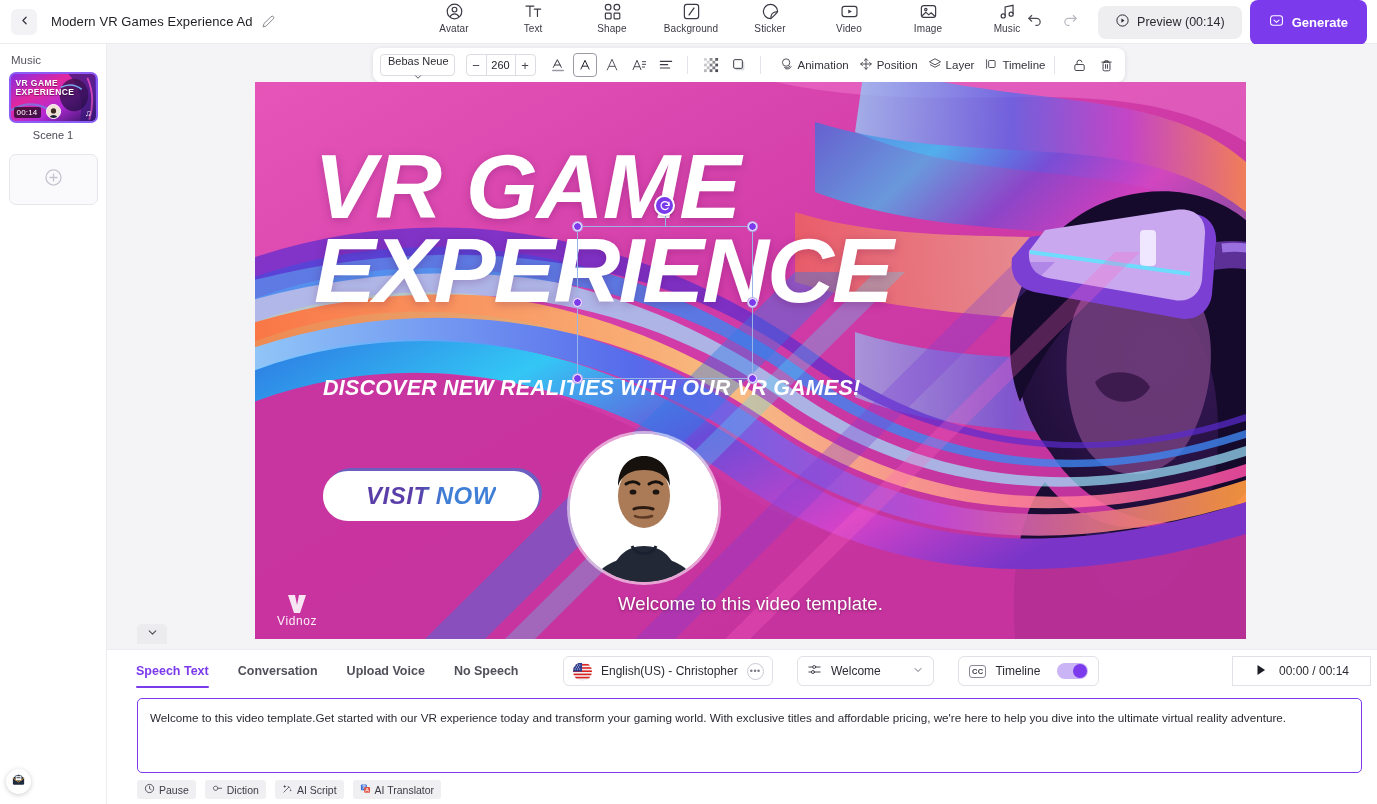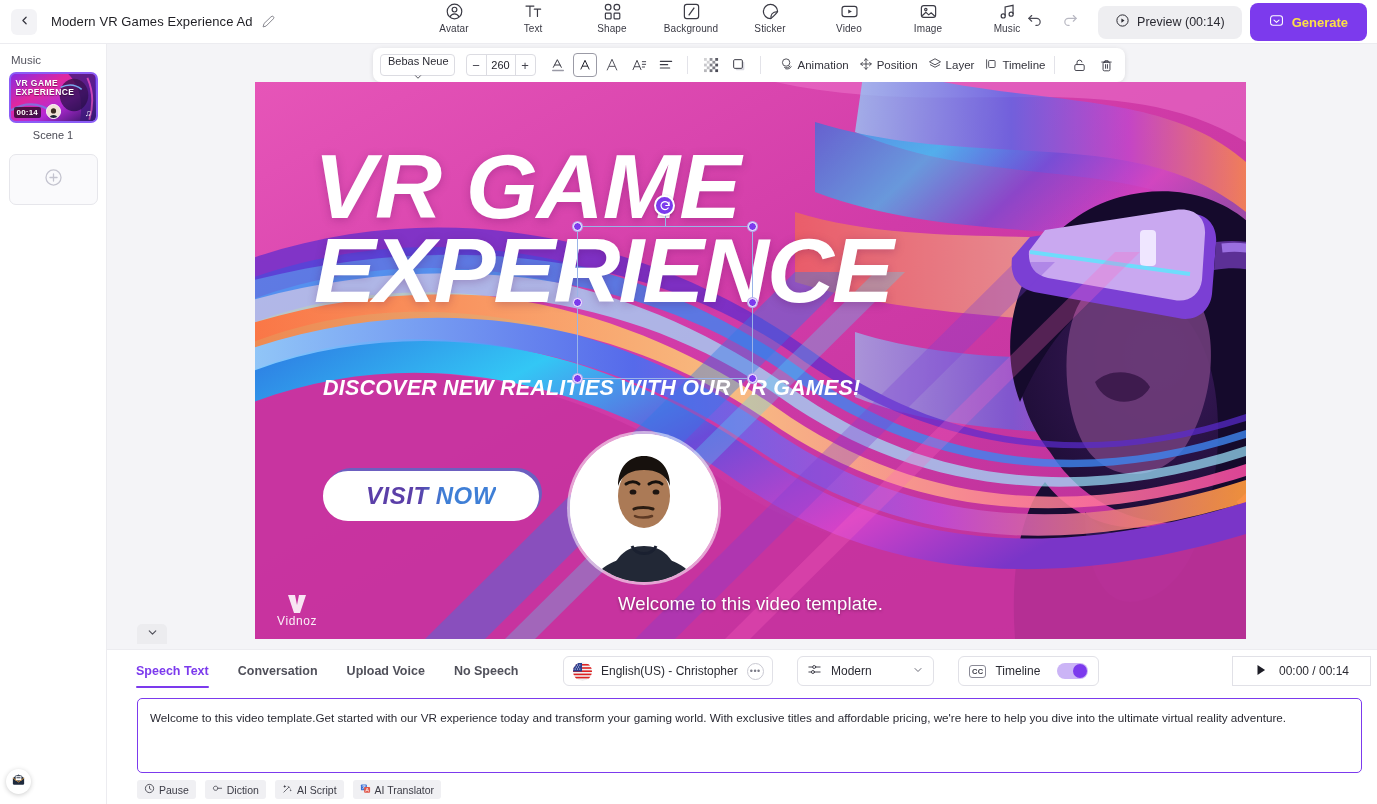--- a/index.html
+++ b/index.html
@@ -40,22 +40,22 @@
     position: absolute; right: 10px; top: 0; height: 44px;
     display: flex; align-items: center; gap: 8px;
   }
   .icon-btn { width: 28px; height: 28px; display:flex; align-items:center; justify-content:center; cursor:pointer; }
   .preview-btn {
     height: 33px; padding: 0 17px; border-radius: 8px; background: #eeeef1;
     display: flex; align-items: center; gap: 7px; font-size: 12.5px; color: #2a2a32;
     cursor: pointer; margin-left: 6px;
   }
   .generate-btn {
-    height: 38px; padding: 0 19px; border-radius: 8px; background: #7c3aed;
-    display: flex; align-items: center; gap: 8px; font-size: 13px; color: #fde047;
+    height: 45px; padding: 0 19px; border-radius: 8px; background: #7c3aed;
+    display: flex; align-items: center; gap: 8px; font-size: 13px; color: #ffffff;
     font-weight: 600; cursor: pointer;
   }
 
   
   .sidebar {
     position: absolute; left: 0; top: 44px; width: 107px; height: 760px;
     background: #fff; border-right: 1px solid #ececf0;
   }
   .scenes-label { font-size: 11.5px; color: #55555f; margin: 10px 0 6px 11px; }
   .scene-card {
@@ -64,21 +64,21 @@
     background: linear-gradient(118deg,#7b2ff7 0%,#d926a9 32%,#ff3fb0 52%,#6a2de0 74%,#2a1b6b 100%);
   }
   .sc-thumb-img { position:absolute; inset:0; }
   .sc-title {
     position: absolute; left: 5px; top: 5px; color: #fff; font-weight: 700;
     font-size: 8.5px; line-height: 9px; letter-spacing: .4px;
     text-shadow: 0 1px 1px rgba(0,0,0,.4);
   }
   .sc-dur {
     position: absolute; left: 3px; bottom: 3px; background: rgba(0,0,0,.62); color: #fff;
-    font-size: 8px; padding: 1px 3px; border-radius: 2px; letter-spacing: .2px; font-weight: bold;
+    font-size: 8px; padding: 1px 3px; border-radius: 2px; letter-spacing: .2px;
   }
   .sc-ava {
     position: absolute; left: 35px; bottom: 2px; width: 15px; height: 15px; border-radius: 50%;
     background: #eadcd2; border: 1.4px solid #fff; overflow: hidden;
   }
   .sc-music { position: absolute; right: 4px; bottom: 3px; color: #fff; font-size: 9px; }
   .scene-name { text-align: center; font-size: 11px; color: #4a4a54; margin-top: 6px; }
   .add-scene {
     margin: 13px auto 0; width: 89px; height: 51px; border-radius: 7px;
     border: 1px solid #e6e6eb; background: #fafafc;
@@ -774,21 +774,21 @@
 
   <div class="options-pill">
     <span>
       <svg width="15" height="15" viewBox="0 0 24 24" fill="none" stroke="#3b3b45" stroke-width="1.5" stroke-linecap="round">
           <path d="M3 8h6M14 8h7"></path>
           <circle cx="11.5" cy="8" r="2.4"></circle>
           <path d="M3 16h4M12 16h9"></path>
           <circle cx="9.5" cy="16" r="2.4"></circle>
         </svg>
     </span>
-    <span>Modern</span>
+    <span>Welcome</span>
     <span style="margin-left:auto">
       <svg width="12" height="12" viewBox="0 0 24 24" fill="none" stroke="#6c6c78" stroke-width="2" stroke-linecap="round" stroke-linejoin="round">
           <polyline points="6 9 12 15 18 9"></polyline>
         </svg>
     </span>
   </div>
 
   <div class="subs-pill">
     <span class="cc-box">CC</span>
     <span>Timeline</span>

